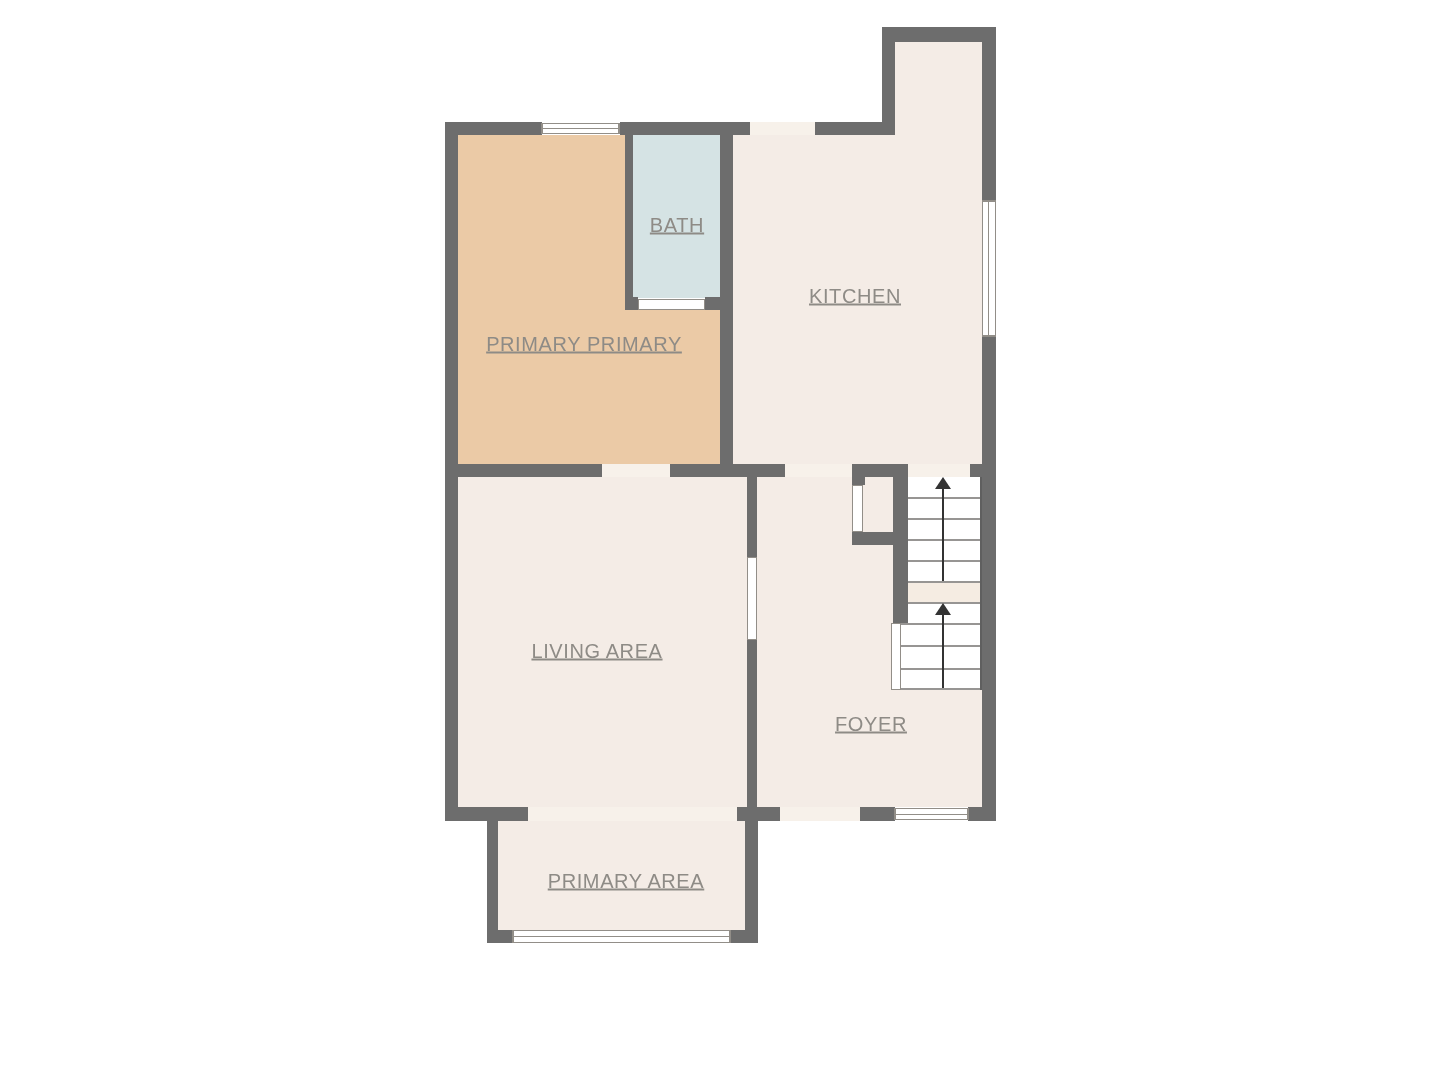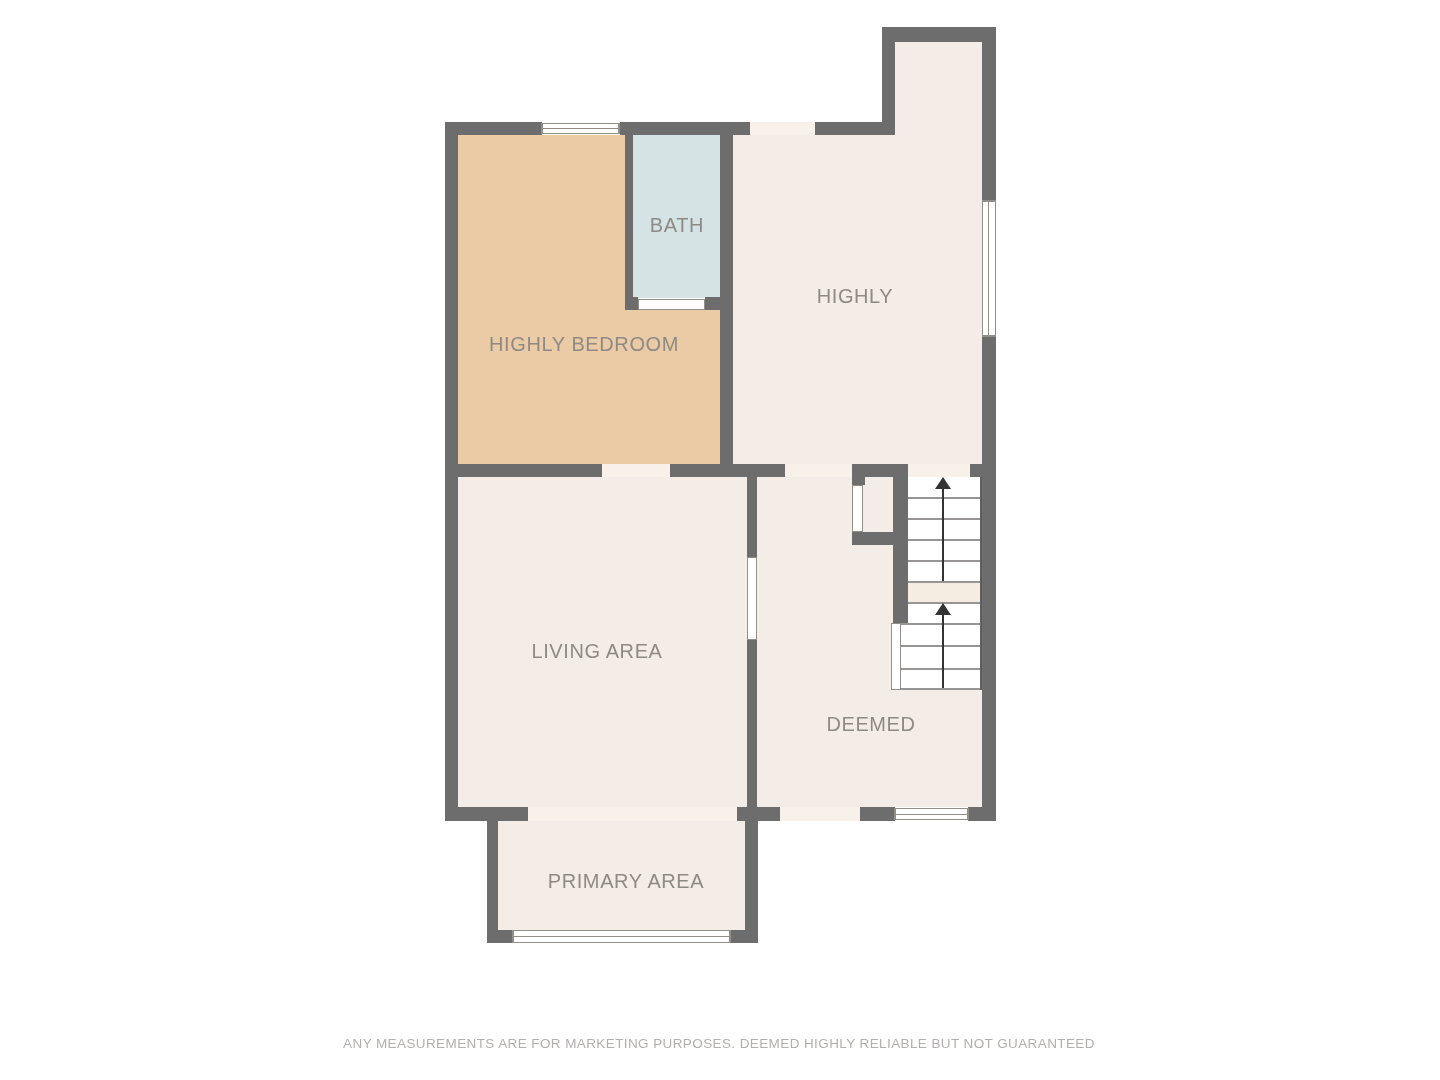--- a/index.html
+++ b/index.html
@@ -35,21 +35,21 @@
   .door{background:var(--white);border:1px solid var(--frame);box-sizing:border-box;}
   .stairwell{background:var(--white);border-right:2px solid #5f5f5f;box-sizing:border-box;}
   .tread{background:var(--tread);height:2px;}
   .landing{background:var(--landing);}
   .railing{background:var(--white);border:1px solid var(--frame);box-sizing:border-box;}
   .stairpatch{background:var(--white);}
   .arrow-stem{width:2px;background:var(--arrow);}
   .arrow-head{width:0;height:0;border-left:8px solid transparent;border-right:8px solid transparent;
               border-bottom:12px solid var(--arrow);}
   .room-label{position:absolute;transform:translate(-50%,-50%);color:var(--label);
-              font-size:20px;letter-spacing:0.6px;white-space:nowrap;}
+              font-size:20px;letter-spacing:0.6px;white-space:nowrap;text-decoration:underline;}
   .disclaimer{position:absolute;transform:translate(-50%,-50%);color:var(--disclaimer);
               font-size:13.5px;letter-spacing:0.4px;white-space:nowrap;}
 </style>
 </head>
 <body>
 
 <div class="plan">
 
   <i class="room fill-tan" style="left:458px;top:135px;width:167px;height:329px"></i>
   <i class="room fill-tan" style="left:625px;top:310px;width:95px;height:154px"></i>
@@ -119,22 +119,21 @@
 
   <i class="window win-h" style="left:541px;top:123px;width:79px;height:11px"></i>
   <i class="window win-v" style="left:982px;top:200px;width:14px;height:137px"></i>
   <i class="window win-h" style="left:894px;top:808px;width:75px;height:12px"></i>
   <i class="window win-h" style="left:512px;top:930px;width:219px;height:13px"></i>
 
   <i class="door" style="left:638px;top:299px;width:67px;height:11px"></i>
   <i class="door" style="left:747px;top:557px;width:10px;height:83px"></i>
   <i class="door" style="left:852px;top:485px;width:11px;height:47px"></i>
 
-  <span class="room-label" style="left:584px;top:344px">HIGHLY BEDROOM</span>
+  <span class="room-label" style="left:584px;top:344px">PRIMARY PRIMARY</span>
   <span class="room-label" style="left:677px;top:225px">BATH</span>
-  <span class="room-label" style="left:855px;top:296px">HIGHLY</span>
+  <span class="room-label" style="left:855px;top:296px">KITCHEN</span>
   <span class="room-label" style="left:597px;top:651px">LIVING AREA</span>
-  <span class="room-label" style="left:871px;top:724px">DEEMED</span>
+  <span class="room-label" style="left:871px;top:724px">FOYER</span>
   <span class="room-label" style="left:626px;top:881px">PRIMARY AREA</span>
 
-  <span class="disclaimer" style="left:719px;top:1043px">ANY MEASUREMENTS ARE FOR MARKETING PURPOSES. DEEMED HIGHLY RELIABLE BUT NOT GUARANTEED</span>
 
 </div>
 
 </body></html>

